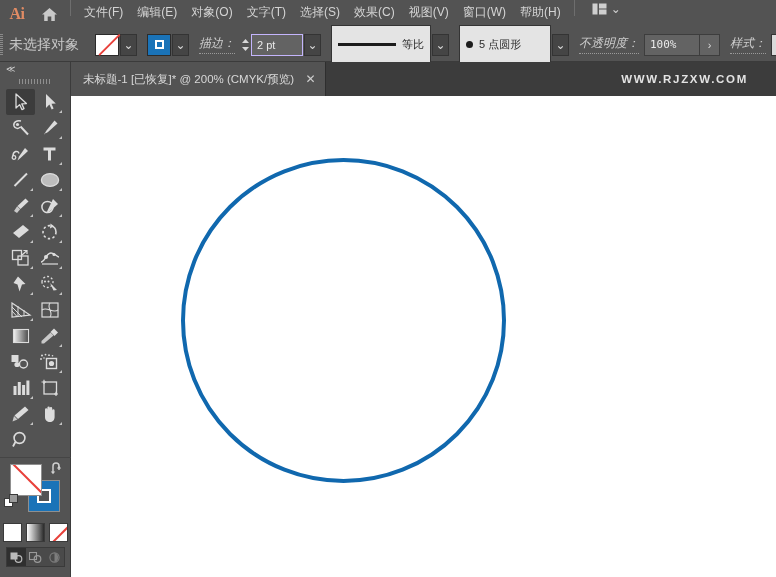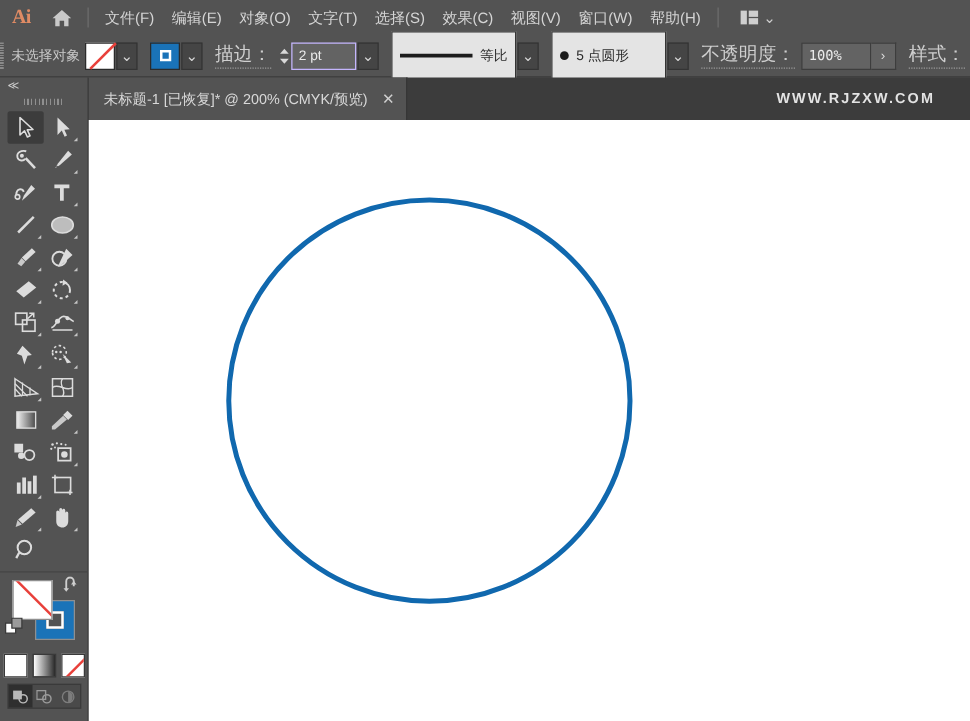--- a/index.html
+++ b/index.html
@@ -9,21 +9,21 @@
     background: #535353;
     font-family: "Liberation Sans", "DejaVu Sans", sans-serif;
     -webkit-font-smoothing: antialiased;
   }
   #app { position: relative; width: 776px; height: 577px; }
 
   
   #menubar {
     position: absolute; left: 0; top: 0; width: 776px; height: 28px;
     background: #535353;
-    display: flex; align-items: center;
+    display: flex; align-items: flex-start;
   }
   #ai-logo {
     width: 34px; height: 28px;
     display: flex; align-items: center; justify-content: center;
     color: #e08b64; font-size: 16px; font-weight: bold;
     font-family: "Liberation Serif", serif;
     letter-spacing: -0.5px;
   }
   #home-btn {
     width: 30px; height: 28px;
@@ -50,21 +50,21 @@
   }
   #cb-grip {
     width: 10px; height: 34px;
     display: flex; align-items: center; justify-content: center;
   }
   #cb-grip .dots {
     width: 3px; height: 22px;
     background: repeating-linear-gradient(to bottom,#8a8a8a 0 1px,#535353 1px 2px);
   }
   #no-selection-label {
-    color: #c9c9c9; font-size: 11px; margin-left: 6px; margin-right: 4px;
+    color: #c9c9c9; font-size: 14px; margin-left: 6px; margin-right: 16px;
     white-space: nowrap;
   }
   .swatch-box {
     width: 24px; height: 22px;
     border: 1px solid #2b2b2b;
     background: #fff;
     position: relative;
   }
   .swatch-none::after {
     content: ""; position: absolute; left: -1px; top: 50%;
@@ -81,23 +81,24 @@
   }
   .dd-arrow {
     width: 17px; height: 22px;
     background: #454545;
     border: 1px solid #343434;
     display: flex; align-items: center; justify-content: center;
     margin-left: 1px;
   }
   .cb-group { display: flex; align-items: center; margin-right: 10px; }
   .cb-label {
-    color: #cfcfcf; font-size: 15px; margin-right: 5px;
+    color: #cfcfcf; font-size: 12px; margin-right: 5px;
     border-bottom: 1px dotted #9a9a9a; padding-bottom: 1px;
     white-space: nowrap;
+    font-style: italic;
   }
   .stepper {
     width: 11px; height: 22px;
     display: flex; flex-direction: column;
     align-items: center; justify-content: center; gap: 2px;
   }
   .num-field {
     height: 22px; background: #636363; border: 1px solid #c4b5fd;
     color: #eaeaea; font-size: 11px;
     display: flex; align-items: center; padding: 0 5px;

